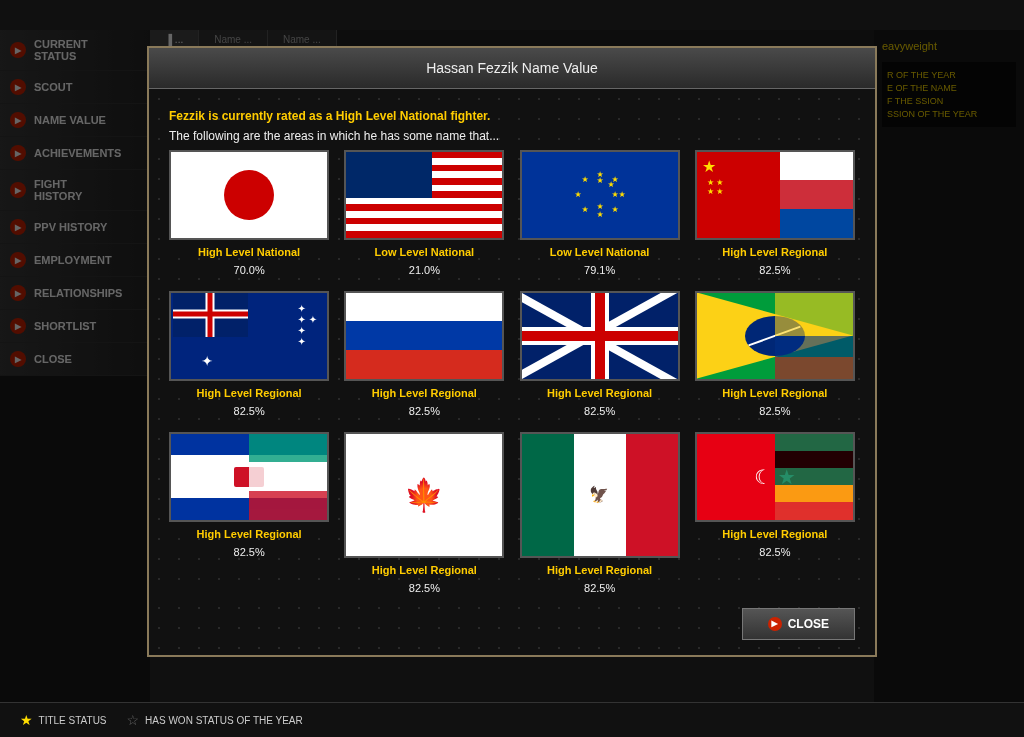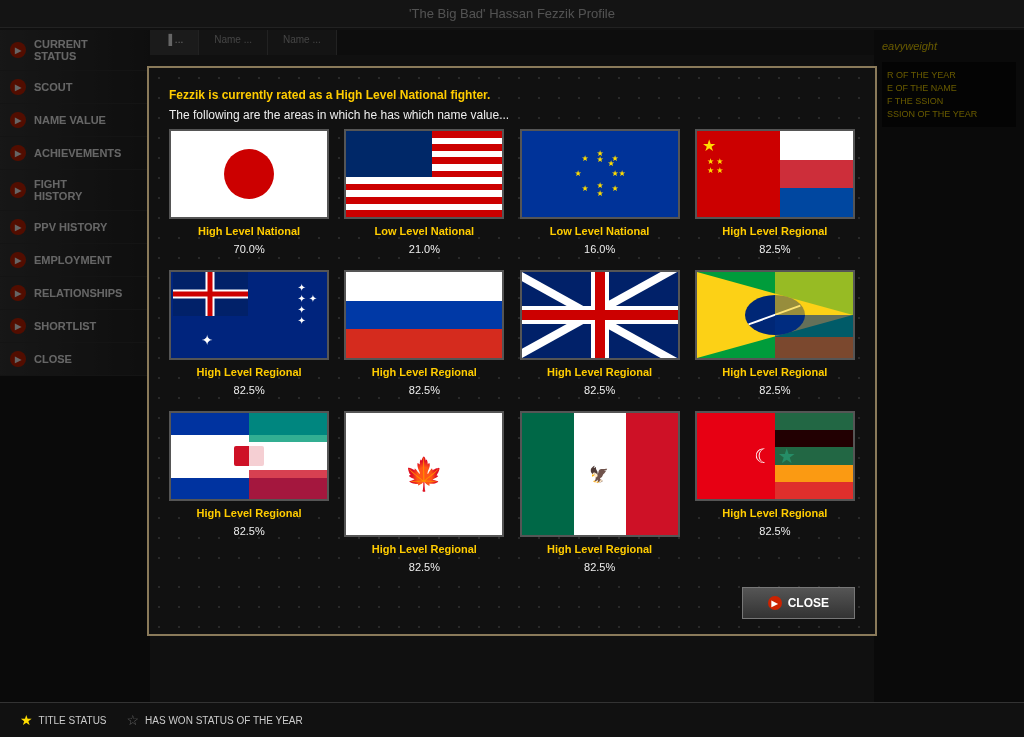--- a/index.html
+++ b/index.html
@@ -76,21 +76,20 @@
     }
 
     .right-content {
       color: #ccc;
       font-size: 10px;
       padding: 10px 8px;
     }
 
     .heavyweight-text {
       color: #ffdd00;
-      font-style: italic;
       font-size: 11px;
       margin-bottom: 10px;
     }
 
     .bio-text {
       color: #ccc;
       font-size: 9px;
       line-height: 1.4;
       margin-bottom: 10px;
     }
@@ -291,23 +290,20 @@
       font-size: 10px;
       background: #333;
       border-right: 1px solid #555;
     }
     .tab.active { background: #444; color: white; }
   </style>
 </head>
 <body>
 
 <div class="app-bg">
-  <div class="title-bar">
-    <span>'The Big Bad' Hassan Fezzik Profile</span>
-  </div>
 
   <div class="tab-bar">
     <div class="tab active">▐ ...</div>
     <div class="tab">Name ...</div>
     <div class="tab">Name ...</div>
   </div>
 
   <div class="sidebar">
     <div class="sidebar-item">
       <div class="sidebar-arrow">▶</div>
@@ -370,26 +366,29 @@
     </div>
     <div class="bottom-item">
       <span class="star-empty">☆</span>
       <span>HAS WON STATUS OF THE YEAR</span>
     </div>
   </div>
 </div>
 
 <div class="modal-overlay">
   <div class="modal">
+    <div class="modal-header">
+      <span>Hassan Fezzik Name Value</span>
+    </div>
     <div class="modal-body">
       <div class="modal-intro">
         <p>
           <span class="bold-gold">Fezzik is currently rated as a High Level National fighter.</span>
         </p>
-        <p>The following are the areas in which he has which name value...</p>
+        <p>The following are the areas in which he has some name that...</p>
       </div>
 
       <div class="flag-grid">
 
         <div class="flag-item">
           <div class="flag-img flag-japan">
             <div class="japan-circle"></div>
           </div>
           <div class="flag-label">High Level National</div>
           <div class="flag-pct">70.0%</div>
@@ -432,21 +431,21 @@
                 <text x="18" y="32">★</text>
                 <text x="25" y="17">★</text>
                 <text x="40" y="18">★</text>
                 <text x="51" y="22">★</text>
                 <text x="55" y="32">★</text>
                 <text x="40" y="44">★</text>
               </g>
             </svg>
           </div>
           <div class="flag-label">Low Level National</div>
-          <div class="flag-pct">16.0%</div>
+          <div class="flag-pct">79.1%</div>
         </div>
 
         <div class="flag-item">
           <div class="flag-img" style="background:#cc0000;display:flex;overflow:hidden;">
             <div style="flex:1;background:#cc0000;display:flex;align-items:flex-start;padding:5px;flex-direction:column;gap:2px;">
               <span style="color:#ffdd00;font-size:16px;">★</span>
               <div style="color:#ffdd00;font-size:8px;margin-left:5px;">★ ★<br>★ ★</div>
             </div>
             <div style="flex:1;display:flex;flex-direction:column;overflow:hidden;">
               <div style="flex:1;background:white;"></div>

